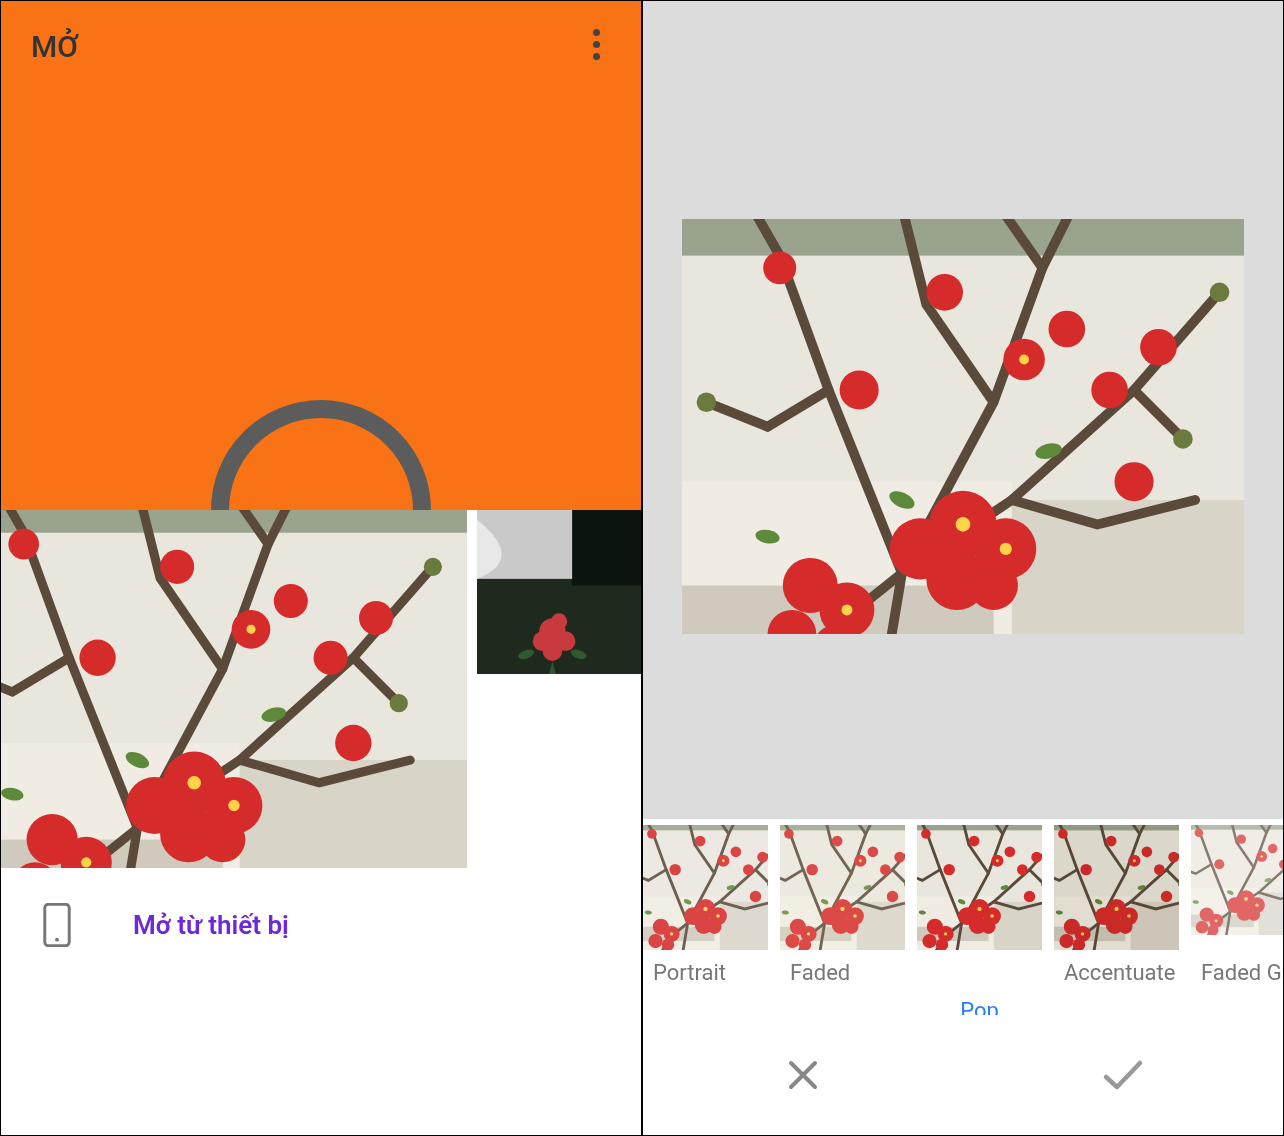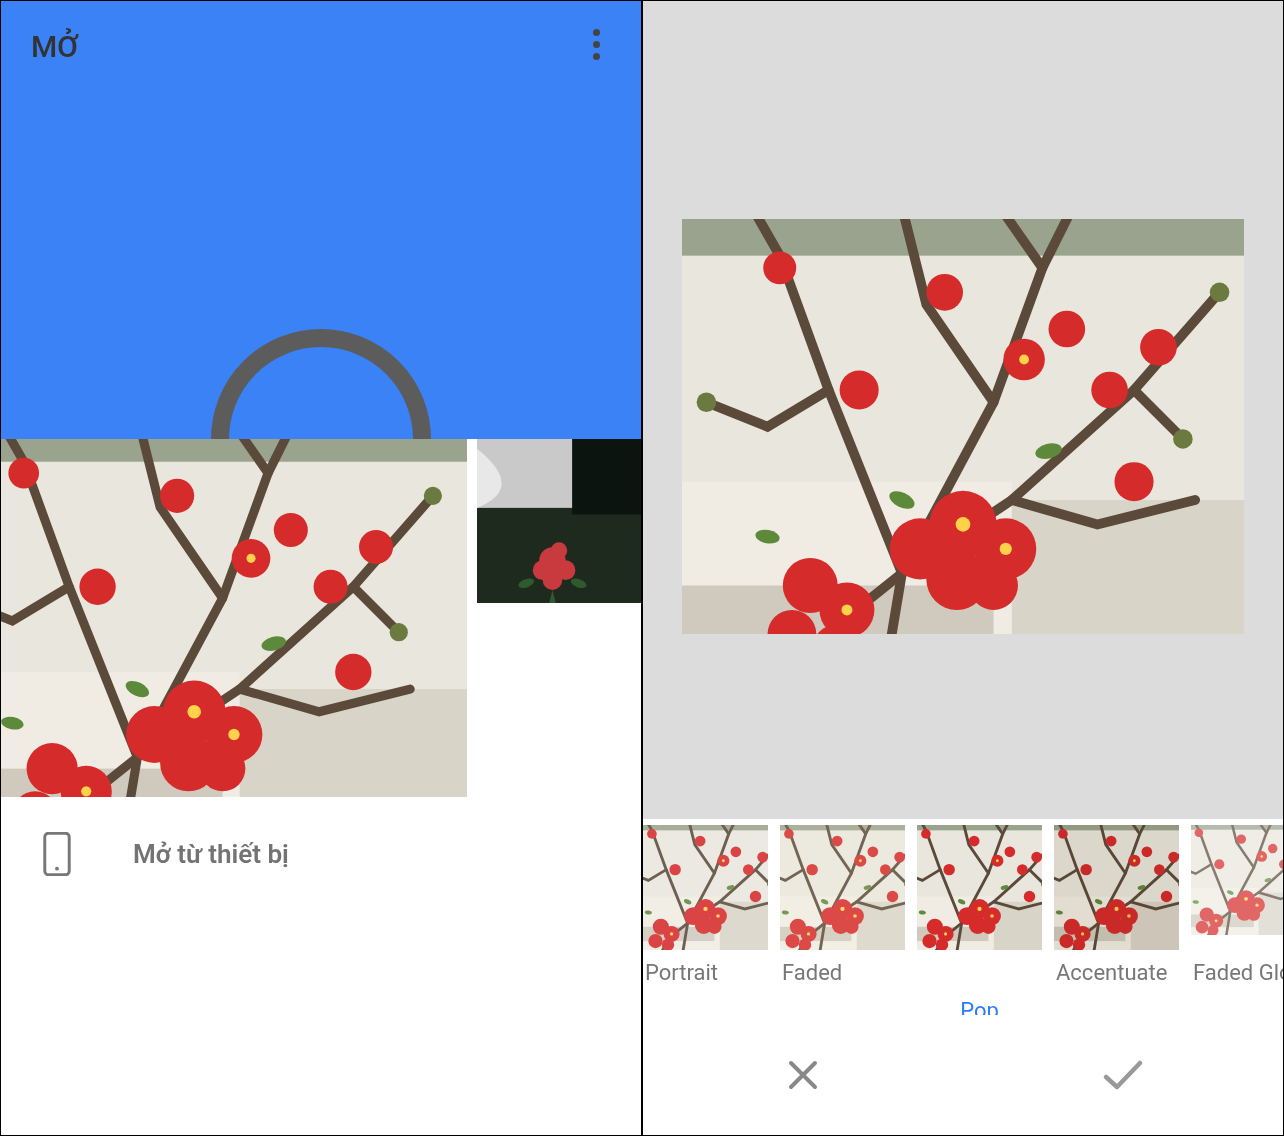--- a/index.html
+++ b/index.html
@@ -18,22 +18,22 @@
     overflow: hidden;
   }
   .divider {
     width: 2px;
     background: #000;
   }
 
   
   .left-top {
     position: relative;
-    height: 438px;
-    background: #3b82f6;
+    height: 509px;
+    background: #f97316;
     overflow: hidden;
   }
   .left-title {
     position: absolute;
     top: 28px;
     left: 30px;
     font-size: 30px;
     font-weight: 500;
     color: #333;
   }
@@ -96,21 +96,21 @@
     width: 44px;
     display: flex;
     align-items: center;
     justify-content: center;
     color: #666;
   }
   .menu-label {
     margin-left: 54px;
     font-size: 26px;
     font-weight: 600;
-    color: #737373;
+    color: #6d28d9;
   }
 
   
   .preview-area {
     height: 818px;
     background: #dcdcdc;
     display: flex;
     align-items: center;
     justify-content: center;
   }
@@ -138,21 +138,21 @@
     height: 125px;
     position: relative;
   }
   .filter-item.last .filter-thumb { width: 110px; }
   .filter-label {
     margin-top: 10px;
     font-size: 22px;
     color: #777;
     white-space: nowrap;
     text-align: left;
-    padding-left: 2px;
+    padding-left: 10px;
   }
   .filter-label.selected { color: #2a7cff; margin-top: 48px; }
   .filter-label.center { text-align: center; padding-left: 0; }
 
   .action-row {
     position: absolute;
     bottom: 0;
     left: 0; right: 0;
     height: 120px;
     display: flex;

